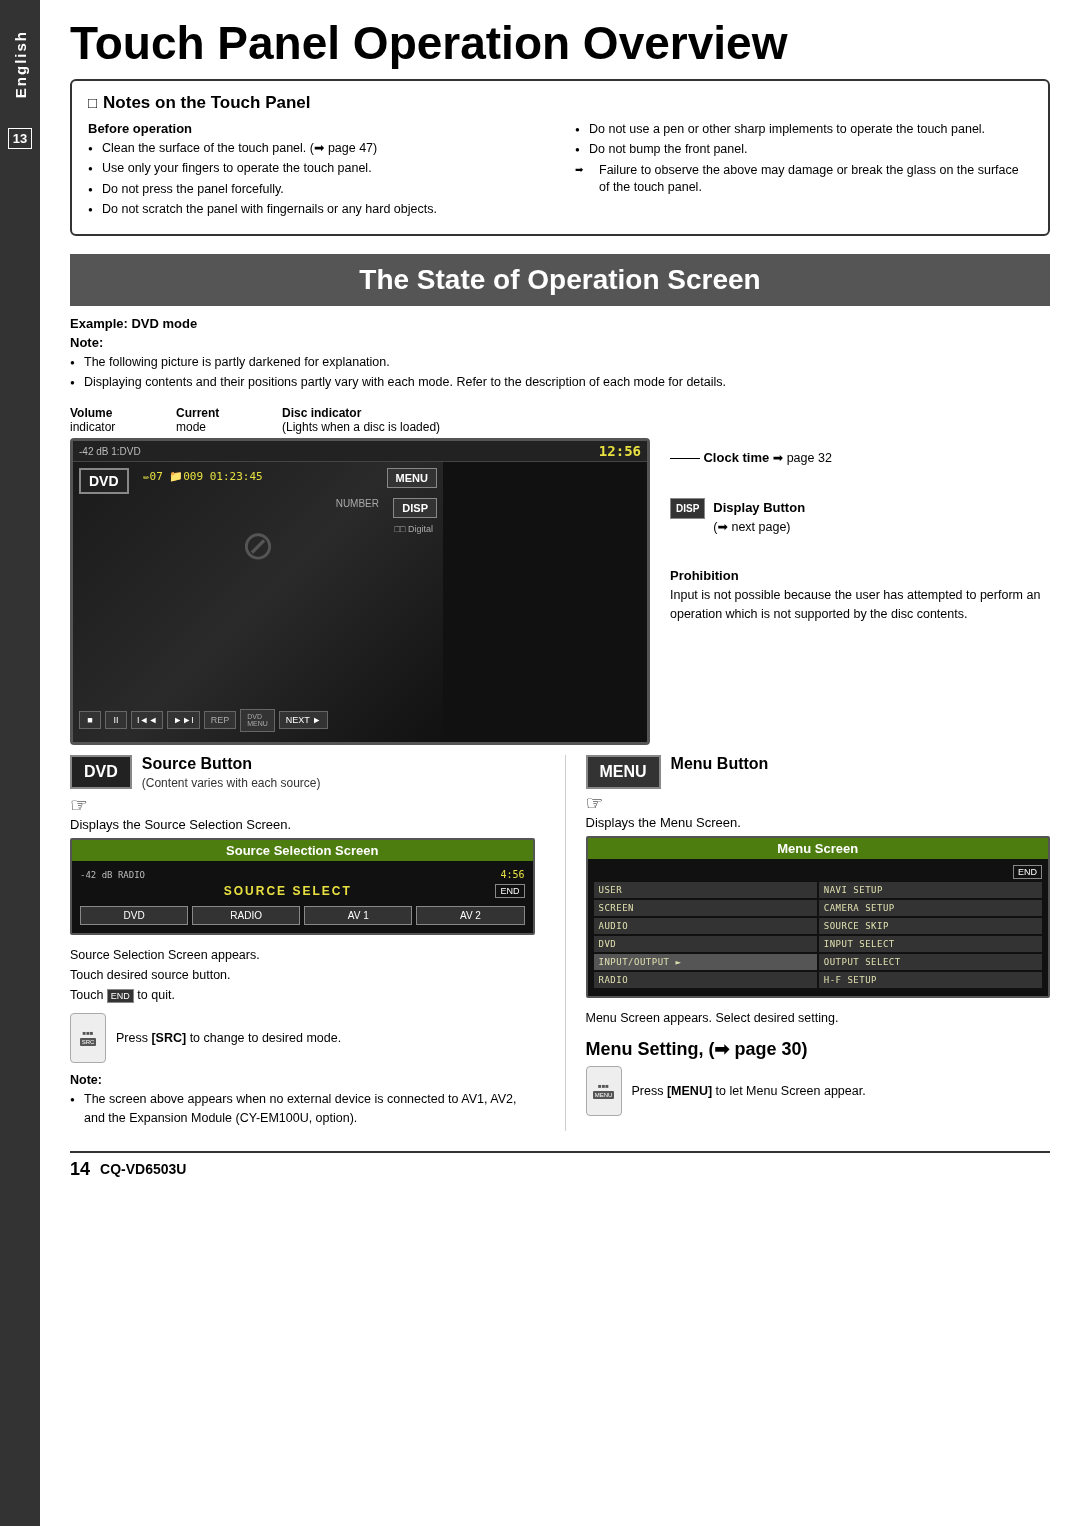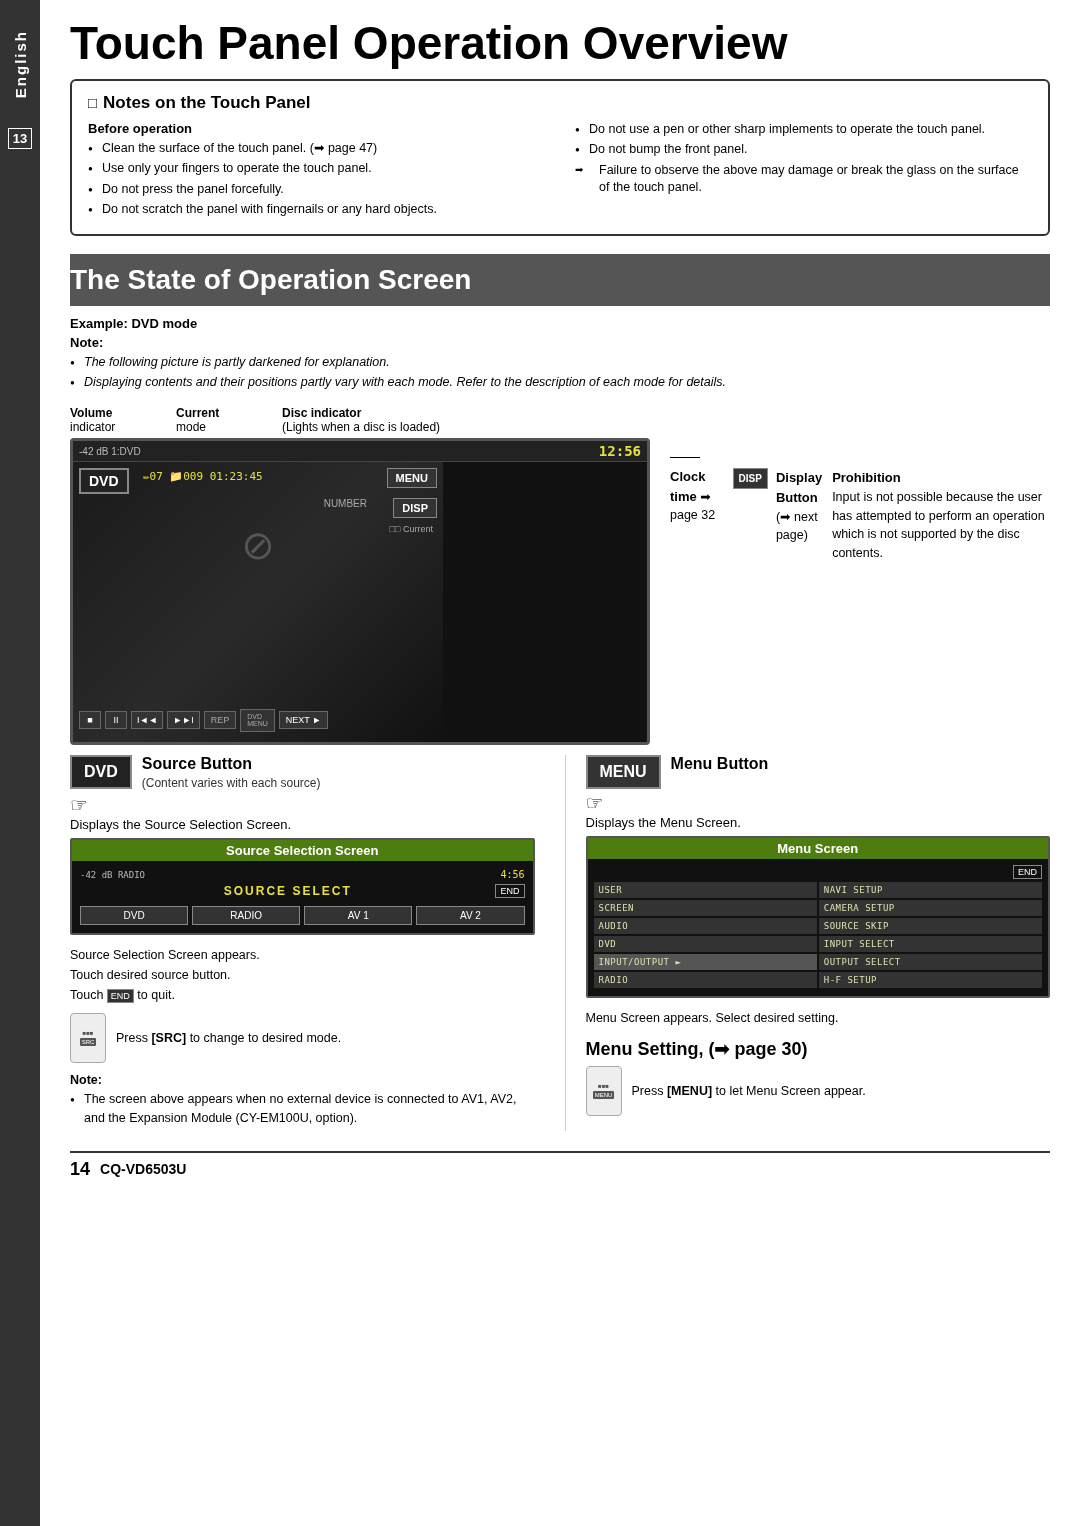--- a/index.html
+++ b/index.html
@@ -116,41 +116,41 @@
       font-size: 10px;
       top: 1px;
     }
 
     
     .state-banner {
       background: #555;
       color: #fff;
       font-size: 28px;
       font-weight: 900;
+      text-align: center;
       padding: 10px 0;
       margin-bottom: 10px;
     }
 
     
     .example-text {
       font-size: 13px;
       margin-bottom: 4px;
     }
     .example-text span {
       font-weight: bold;
     }
     .note-para {
       font-size: 13px;
       font-weight: bold;
       margin-bottom: 3px;
     }
     .note-bullets {
       list-style: none;
       margin-bottom: 14px;
-      font-style: italic;
     }
     .note-bullets li {
       font-size: 12.5px;
       padding-left: 14px;
       position: relative;
       margin-bottom: 2px;
       line-height: 1.5;
     }
     .note-bullets li::before {
       content: '●';
@@ -261,21 +261,21 @@
       background: #333;
       border: 1px solid #888;
       color: #fff;
       font-size: 11px;
       font-weight: bold;
       padding: 3px 8px;
     }
     .lcd-number-area {
       position: absolute;
       top: 36px;
-      right: 76px;
+      right: 64px;
       color: #aaa;
       font-size: 10px;
     }
     .lcd-digital {
       position: absolute;
       top: 62px;
       right: 10px;
       color: #aaa;
       font-size: 9px;
     }
@@ -317,21 +317,21 @@
       color: #fff;
       font-size: 9px;
       padding: 3px 6px;
     }
 
     
     .lcd-callouts {
       flex: 1;
       padding: 10px 0 10px 20px;
       display: flex;
-      flex-direction: row;
+      flex-direction: column;
       gap: 10px;
     }
     .callout-item {
       font-size: 12.5px;
       line-height: 1.5;
     }
     .callout-item strong {
       font-size: 13px;
     }
     .disp-btn-callout {
@@ -647,21 +647,21 @@
         <span class="lcd-time">12:56</span>
       </div>
 
       <div class="lcd-main">
         <div class="lcd-left-panel">
           <div class="lcd-dvd-btn">DVD</div>
           <div class="lcd-dvd-info">✏07 📁009 01:23:45</div>
           <div class="lcd-menu-btn">MENU</div>
           <div class="lcd-disp-btn">DISP</div>
           <div class="lcd-number-area">NUMBER</div>
-          <div class="lcd-digital">□□ Current</div>
+          <div class="lcd-digital">□□ Digital</div>
           <div class="lcd-prohibition">⊘</div>
 
           <div class="lcd-controls">
             <div class="lcd-ctrl-btn">■</div>
             <div class="lcd-ctrl-btn">II</div>
             <div class="lcd-ctrl-btn">I◄◄</div>
             <div class="lcd-ctrl-btn">►►I</div>
             <div class="lcd-bot-btn">REP</div>
             <div class="lcd-bot-btn" style="font-size:7px;line-height:1.1">DVD<br>MENU</div>
             <div class="lcd-next-btn">NEXT ►</div>

